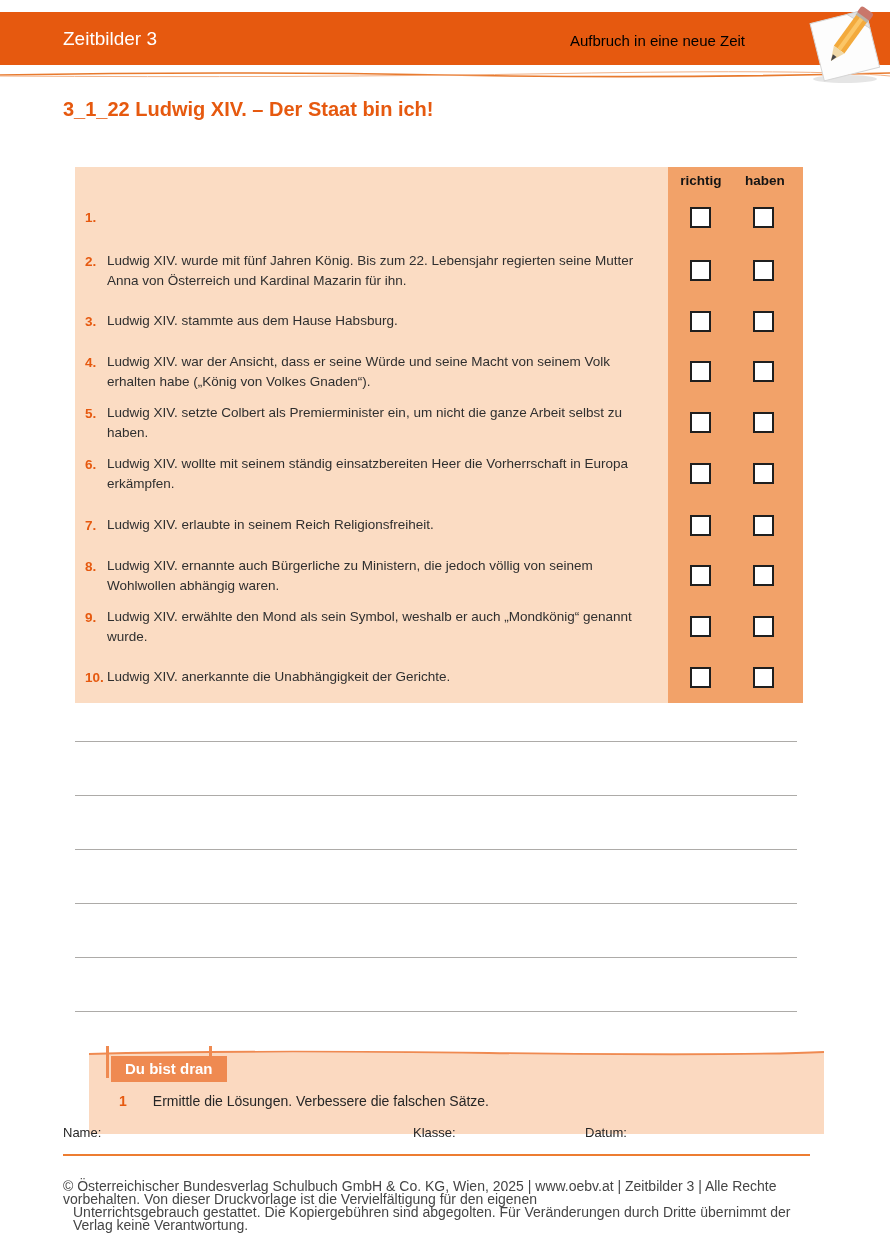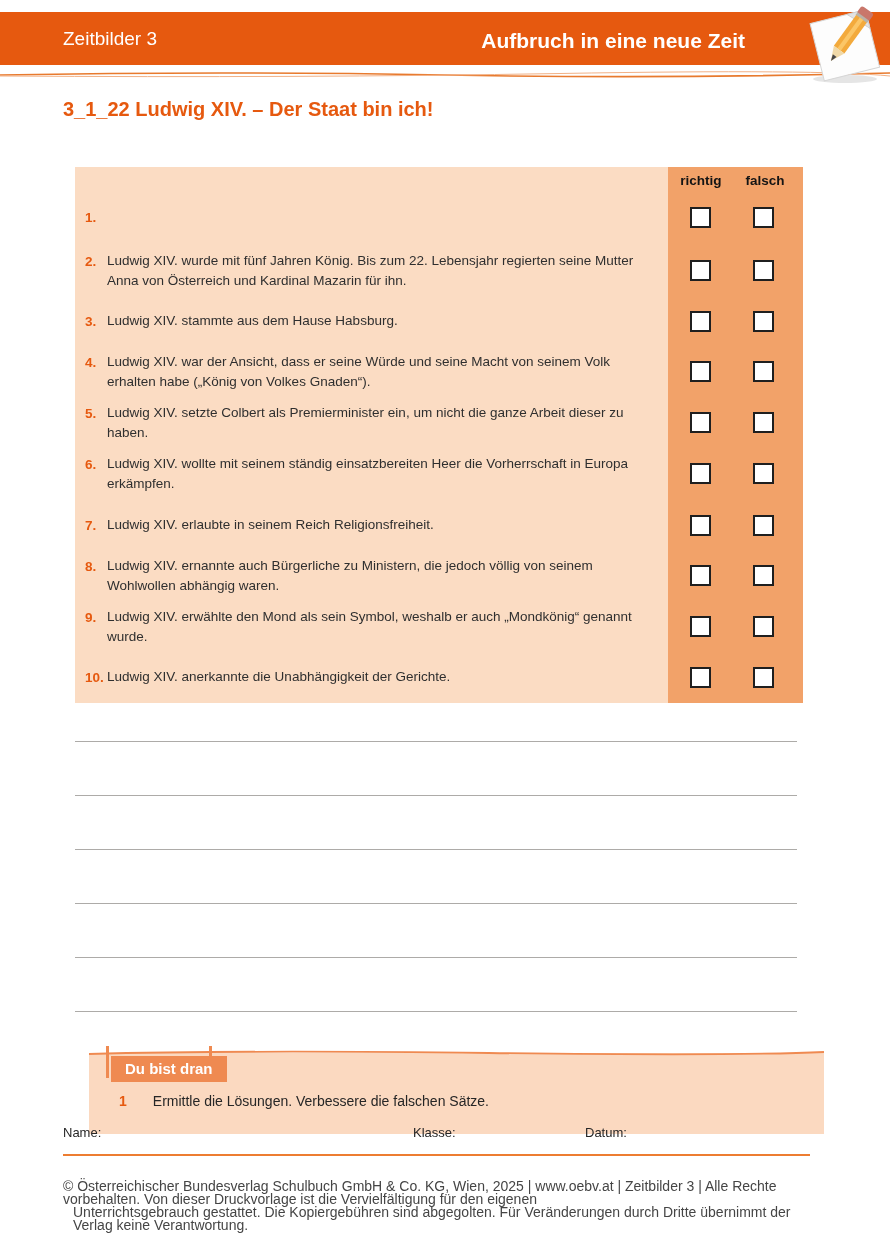--- a/index.html
+++ b/index.html
@@ -9,21 +9,21 @@
     background:#fff; overflow:hidden;
     font-family:"Liberation Sans", sans-serif;
     --primary:#e6590f; --table-bg:#fbdcc3; --column-bg:#f2a269;
     --badge-bg:#ef8a51; --band-bg:#fbd9c0; --rule:#ed7d31;
   }
   
   .topbar{position:absolute; top:12px; left:0; width:890px; height:53px; background:var(--primary);}
   .book-title{position:absolute; left:63px; top:50%; transform:translateY(-52%);
     color:#fff; font-size:19px; font-weight:normal;}
   .chapter-title{position:absolute; right:145px; top:50%; transform:translateY(-42%);
-    color:#ffffff; font-size:21px;font-weight:bold;}
+    color:#000000; font-size:15px;}
   .header-wave{position:absolute; top:69px; left:0; width:890px; height:12px;}
   .corner-icon{position:absolute; top:4px; right:0px; width:92px; height:82px;}
   
   .page-title{position:absolute; top:98px; left:63px; margin:0;
     color:var(--primary); font-size:20px; font-weight:bold;}
   
   .quiz{position:absolute; top:167px; left:75px; width:728px; background:var(--table-bg);}
   .colbg{position:absolute; top:0; right:0; bottom:0; width:135px; background:var(--column-bg); z-index:0;}
   .quiz-inner{position:relative; z-index:1;}
   .quiz-head{height:40px; display:flex; align-items:flex-start;}
@@ -103,21 +103,21 @@
 
   <h1 class="page-title">3_1_22 Ludwig XIV. – Der Staat bin ich!</h1>
 
   <div class="quiz">
     <div class="colbg"></div>
     <div class="quiz-inner">
       <div class="quiz-head">
         <div class="spacer"></div>
         <div class="head-labels">
           <span>richtig</span>
-          <span>falsch</span>
+          <span>haben</span>
         </div>
       </div>
       <div id="rows">
           <div class="row">
             <span class="num">1.</span>
             <div class="cbs" style="margin-top: 0px;">
               <span class="cb"></span>
               <span class="cb"></span>
             </div>
           </div>
@@ -140,21 +140,21 @@
           <div class="row">
             <span class="num">4.</span>
             <div class="txt">Ludwig XIV. war der Ansicht, dass er seine Würde und seine Macht von seinem Volk erhalten habe („König von Volkes Gnaden“).</div>
             <div class="cbs" style="margin-top: 9px;">
               <span class="cb"></span>
               <span class="cb"></span>
             </div>
           </div>
           <div class="row">
             <span class="num">5.</span>
-            <div class="txt">Ludwig XIV. setzte Colbert als Premierminister ein, um nicht die ganze Arbeit dieser zu haben.</div>
+            <div class="txt">Ludwig XIV. setzte Colbert als Premierminister ein, um nicht die ganze Arbeit selbst zu haben.</div>
             <div class="cbs" style="margin-top: 9px;">
               <span class="cb"></span>
               <span class="cb"></span>
             </div>
           </div>
           <div class="row">
             <span class="num">6.</span>
             <div class="txt">Ludwig XIV. wollte mit seinem ständig einsatzbereiten Heer die Vorherrschaft in Europa erkämpfen.</div>
             <div class="cbs" style="margin-top: 9px;">
               <span class="cb"></span>

